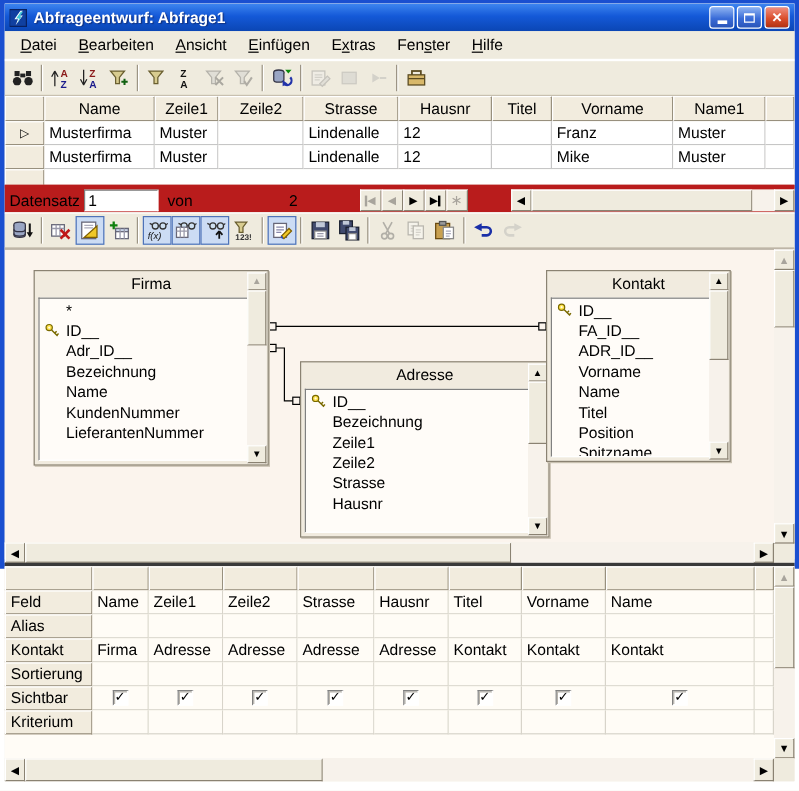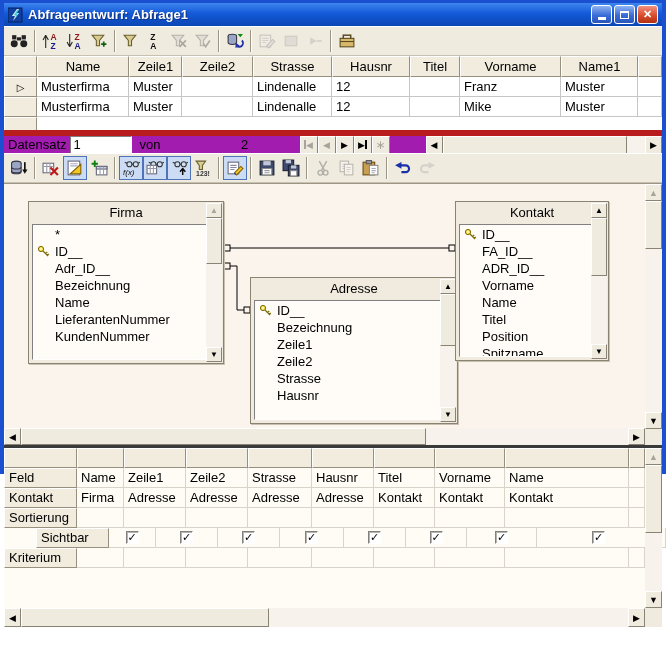--- a/index.html
+++ b/index.html
@@ -44,22 +44,22 @@
   
   .datasheet { height:74px; flex:none; background:#EFEBDE; overflow:hidden; }
   .ds-row { display:flex; }
   .ds-hcell, .ds-sel { background:#F2ECDE; border:1px solid; border-color:#FFFFFF #98907E #98907E #FFFFFF;
     text-align:center; height:21px; line-height:19px; flex:none; overflow:hidden; }
   .ds-sel { height:20px; }
   .ds-cell { background:#FFFFFF; border-right:1px solid #C6C6C6; border-bottom:1px solid #C6C6C6;
     height:20px; line-height:19px; padding-left:4px; flex:none; white-space:nowrap; overflow:hidden; }
 
   
-  .recnav { height:23px; flex:none; display:flex; align-items:center; background:#a21caf;
-    border-top:6px solid #b91c1c; padding-left:4px; }
+  .recnav { height:23px; flex:none; display:flex; align-items:center; background:#b91c1c;
+    border-top:3px solid #b91c1c; padding-left:4px; }
   .recnav-label { white-space:nowrap; }
   .recnav-input { width:62px; height:18px; background:#fff; border:1px solid;
     border-color:#808080 #fff #fff #808080; font:13px "Liberation Sans",sans-serif; padding-left:3px; margin-left:3px; }
   .recnav-of { margin-left:8px; width:50px; }
   .recnav-total { width:110px; text-align:center; }
   .navbtn { width:18px; height:18px; background:#EFEBDE; border:1px solid;
     border-color:#fff #8A8272 #8A8272 #fff; display:flex; align-items:center; justify-content:center;
     font-size:9px; flex:none; }
   .navbtn span { display:flex; align-items:center; }
   .navbtn .bar { width:2px; height:9px; background:currentColor; display:inline-block; }
@@ -124,20 +124,29 @@
         <span class="winbtn blue">
             <span class="minbar"></span>
           </span>
         <span class="winbtn blue">
             <span class="maxbox"></span>
           </span>
         <span class="winbtn red">✕</span>
       </span>
     </div>
 
+    <div class="menubar" id="menubar">
+        <span class="menu-item"><u>D</u>atei</span>
+        <span class="menu-item"><u>B</u>earbeiten</span>
+        <span class="menu-item"><u>A</u>nsicht</span>
+        <span class="menu-item"><u>E</u>infügen</span>
+        <span class="menu-item">E<u>x</u>tras</span>
+        <span class="menu-item">Fen<u>s</u>ter</span>
+        <span class="menu-item"><u>H</u>ilfe</span>
+      </div>
 
     <div class="toolbar" id="toolbar1">
         <span class="tbtn">
           <svg width="18" height="18" viewBox="0 0 17 17">
             <rect x="2" y="3" width="4" height="4" fill="#222"></rect>
             <rect x="11" y="3" width="4" height="4" fill="#222"></rect>
             <rect x="6.5" y="5" width="4" height="3" fill="#222"></rect>
             <circle cx="4" cy="11" r="3.3" fill="#222"></circle>
             <circle cx="13" cy="11" r="3.3" fill="#222"></circle>
           </svg>
@@ -443,22 +452,22 @@
               <div class="tbox-fields">
                 <div class="tfield">*</div>
                 <div class="tfield">ID__<span class="keyicon"><svg width="13" height="13" viewBox="0 0 13 13">
                       <circle cx="4" cy="4" r="2.6" fill="#FFE14A" stroke="#7A6A00"></circle>
                       <circle cx="4" cy="4" r="0.9" fill="#FFFDE8"></circle>
                       <path d="M6 6 L11 11 M8.6 8.6 l1.6 -1.6 M10.4 10.4 l1.4 -1.4" stroke="#7A6A00" stroke-width="1.2" fill="none"></path>
                     </svg></span></div>
                 <div class="tfield">Adr_ID__</div>
                 <div class="tfield">Bezeichnung</div>
                 <div class="tfield">Name</div>
+                <div class="tfield">KundenNummer</div>
                 <div class="tfield">LieferantenNummer</div>
-                <div class="tfield">KundenNummer</div>
               </div>
             </div>
             <div class="tbox-scroll">
               <div class="sbtn dis" style="height: 15px; font-size: 8px;">▲</div>
               <div class="sthumb" style="height: 46px;"></div>
               <div class="strack" style="flex: 1 1 0%;"></div>
               <div class="sbtn" style="height: 15px; font-size: 8px;">▼</div>
             </div>
           </div>
           <div class="tbox" style="left: 246px; top: 93px; width: 208px; height: 147px;">
@@ -548,20 +557,32 @@
             <div class="dg-cell" style="width: 62px;">Zeile1</div>
             <div class="dg-cell" style="width: 62px;">Zeile2</div>
             <div class="dg-cell" style="width: 64px;">Strasse</div>
             <div class="dg-cell" style="width: 62px;">Hausnr</div>
             <div class="dg-cell" style="width: 61px;">Titel</div>
             <div class="dg-cell" style="width: 70px;">Vorname</div>
             <div class="dg-cell" style="width: 124px;">Name</div>
             <div class="dg-cell" style="flex: 1 1 0%;"></div>
           </div>
           <div class="dg-row">
+            <div class="dg-label" style="width: 73px;">Alias</div>
+            <div class="dg-cell" style="width: 47px;"></div>
+            <div class="dg-cell" style="width: 62px;"></div>
+            <div class="dg-cell" style="width: 62px;"></div>
+            <div class="dg-cell" style="width: 64px;"></div>
+            <div class="dg-cell" style="width: 62px;"></div>
+            <div class="dg-cell" style="width: 61px;"></div>
+            <div class="dg-cell" style="width: 70px;"></div>
+            <div class="dg-cell" style="width: 124px;"></div>
+            <div class="dg-cell" style="flex: 1 1 0%;"></div>
+          </div>
+          <div class="dg-row">
             <div class="dg-label" style="width: 73px;">Kontakt</div>
             <div class="dg-cell" style="width: 47px;">Firma</div>
             <div class="dg-cell" style="width: 62px;">Adresse</div>
             <div class="dg-cell" style="width: 62px;">Adresse</div>
             <div class="dg-cell" style="width: 64px;">Adresse</div>
             <div class="dg-cell" style="width: 62px;">Adresse</div>
             <div class="dg-cell" style="width: 61px;">Kontakt</div>
             <div class="dg-cell" style="width: 70px;">Kontakt</div>
             <div class="dg-cell" style="width: 124px;">Kontakt</div>
             <div class="dg-cell" style="flex: 1 1 0%;"></div>
@@ -572,21 +593,21 @@
             <div class="dg-cell" style="width: 62px;"></div>
             <div class="dg-cell" style="width: 62px;"></div>
             <div class="dg-cell" style="width: 64px;"></div>
             <div class="dg-cell" style="width: 62px;"></div>
             <div class="dg-cell" style="width: 61px;"></div>
             <div class="dg-cell" style="width: 70px;"></div>
             <div class="dg-cell" style="width: 124px;"></div>
             <div class="dg-cell" style="flex: 1 1 0%;"></div>
           </div>
           <div class="dg-row">
-            <div class="dg-label" style="width: 73px; margin-left: 32px;">Sichtbar</div>
+            <div class="dg-label" style="width: 73px;">Sichtbar</div>
             <div class="dg-cell center" style="width: 47px;">
               <span class="checkbox">✓</span>
             </div>
             <div class="dg-cell center" style="width: 62px;">
               <span class="checkbox">✓</span>
             </div>
             <div class="dg-cell center" style="width: 62px;">
               <span class="checkbox">✓</span>
             </div>
             <div class="dg-cell center" style="width: 64px;">

